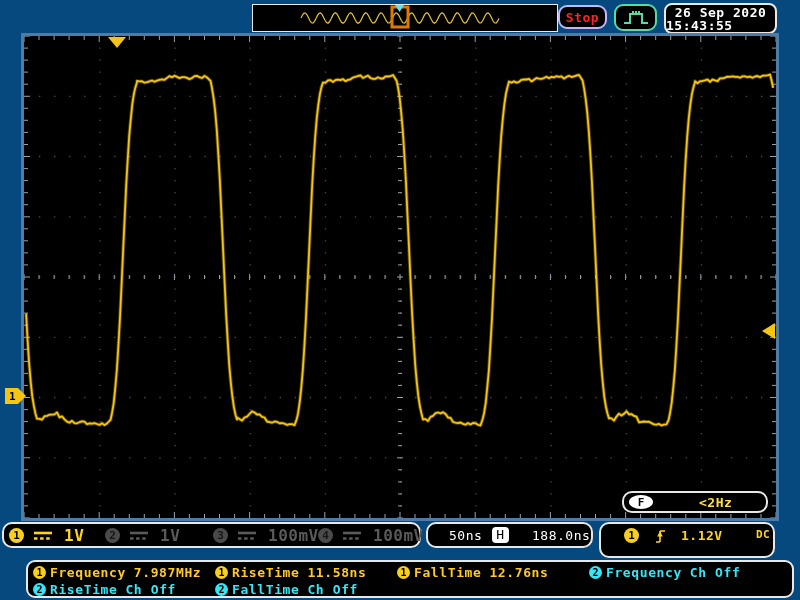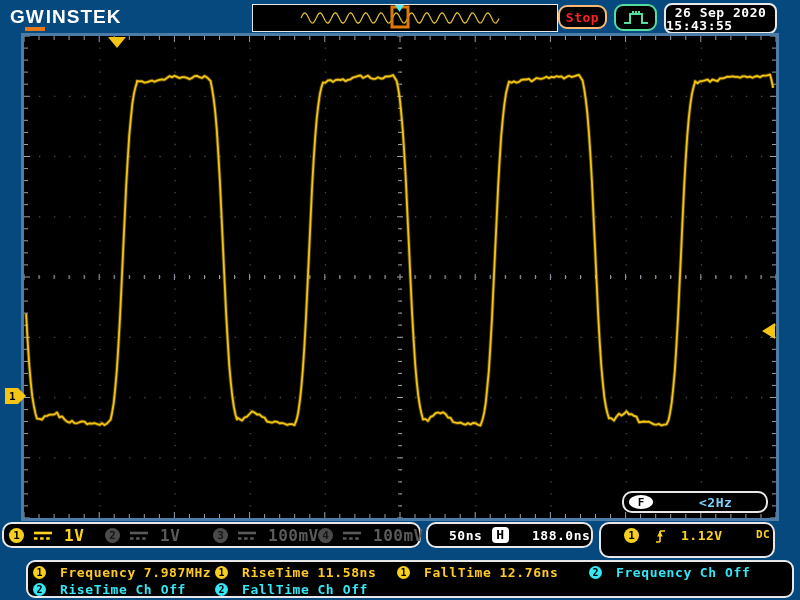--- a/index.html
+++ b/index.html
@@ -9,21 +9,21 @@
 
   
   .logo{position:absolute;left:10px;top:7px;color:#fff;font-family:"Liberation Sans",sans-serif;
         font-weight:bold;font-size:19px;line-height:20px;}
   .logo .w{border-bottom:4px solid #e8791a;padding:0 1px;}
   .logo .rest{letter-spacing:1px;margin-left:1px;}
 
   .pvwrap{position:absolute;left:252px;top:4px;width:304px;height:26px;background:#000;
           border:1px solid #e8e8e8;}
   .stopbtn{position:absolute;left:558px;top:5px;width:49px;height:24px;background:#000;
-           border:2px solid #fdba74;border-radius:9px;color:#ff2222;font-size:13px;
+           border:2px solid #c4b5fd;border-radius:9px;color:#ff2222;font-size:13px;
            display:flex;align-items:center;justify-content:center;box-sizing:border-box;}
   .trigbtn{position:absolute;left:614px;top:4px;width:43px;height:27px;background:#000;
            border:2px solid #55dca0;border-radius:9px;display:flex;align-items:center;
            justify-content:center;box-sizing:border-box;}
   .dtbox{position:absolute;left:664px;top:3px;width:113px;height:31px;background:#000;
          border:2px solid #e8e8e8;border-radius:8px;box-sizing:border-box;color:#fff;
          font-size:13px;line-height:13px;padding-top:1px;}
   .dtbox .d{display:block;text-align:center;}
   .dtbox .t{display:block;padding-right:7px;}
 
@@ -39,58 +39,57 @@
             border-right:13px solid #f4c613;}
   .ch1mark{position:absolute;left:5px;top:388px;width:21px;height:16px;background:#f4c613;
            clip-path:polygon(0 0,62% 0,100% 50%,62% 100%,0 100%);color:#000;font-size:11px;
            font-weight:bold;display:flex;align-items:center;padding-left:4px;box-sizing:border-box;}
   .fbox{position:absolute;left:622px;top:491px;width:146px;height:22px;background:#000;
         border:2px solid #e8e8e8;border-radius:10px;box-sizing:border-box;
         display:flex;align-items:center;}
   .fbox .fb{display:inline-flex;width:24px;height:14px;background:#fff;border-radius:50%;
             color:#000;font-size:11px;font-weight:bold;align-items:center;justify-content:center;
             margin-left:5px;}
-  .fbox .fv{color:#7dd3fc;font-size:13px;font-weight:bold;margin-left:46px;letter-spacing:0.5px;}
+  .fbox .fv{color:#fde047;font-size:13px;font-weight:bold;margin-left:46px;letter-spacing:0.5px;}
 
   
   .sbox{position:absolute;background:#000;border:2px solid #e8e8e8;border-radius:10px;
         box-sizing:border-box;}
   #chbar{left:2px;top:522px;width:419px;height:26px;}
   #tbbox{left:426px;top:522px;width:167px;height:26px;}
   #trbox{left:599px;top:522px;width:176px;height:36px;}
   .chgrp{position:absolute;top:3px;height:16px;display:flex;align-items:center;}
   .badge{display:inline-flex;width:15px;height:15px;border-radius:50%;align-items:center;
          justify-content:center;font-size:11px;font-weight:bold;color:#000;flex:0 0 auto;}
   .b-y{background:#f7cf1d;}
   .b-g{background:#4a4a4a;color:#161616;}
   .b-c{background:#35e6f5;}
   .chgrp svg{margin-left:9px;}
   .chgrp .scale{margin-left:11px;font-size:16px;font-weight:bold;letter-spacing:0.5px;}
   .c-y{color:#ffd21e;}  .c-gray{color:#5a5a5a;}
-  #tbbox span{position:absolute;top:4px;color:#fff;font-size:13px;font-weight:bold;letter-spacing:0.5px;}
+  #tbbox span{position:absolute;top:4px;color:#fff;font-size:13px;font-weight:normal;letter-spacing:0.5px;}
   .hicon{left:64px;top:3px!important;width:17px;height:16px;background:#fff;border-radius:4px;
          color:#000!important;text-align:center;font-size:11px;line-height:16px;}
   #trbox .row{position:absolute;left:0;top:4px;width:100%;height:16px;}
   #trbox .row>*{position:absolute;}
 
   
   #meas{left:26px;top:560px;width:768px;height:38px;border-radius:9px;}
   .m{position:absolute;display:flex;align-items:center;height:15px;}
   .m .badge{width:13px;height:13px;font-size:10px;}
-  .m .lab{margin-left:14px;font-size:13px;font-weight:bold;letter-spacing:0.6px;}
+  .m .lab{margin-left:4px;font-size:13px;font-weight:bold;letter-spacing:0.6px;}
   .m .val{margin-left:8px;font-size:13px;font-weight:bold;letter-spacing:0.6px;}
   .m-y .lab,.m-y .val{color:#ffc926;}
   .m-c .lab,.m-c .val{color:#35e6f5;}
 </style>
 </head>
 <body>
 
 <div id="screen">
 
-  <div class="logo"><span>G</span><span class="w">W</span><span class="rest">INSTEK</span></div>
 
   <div class="pvwrap">
     <svg id="pv" width="302" height="24" viewBox="0 0 302 24">
       <path id="pvsine" fill="none" stroke="#e8c532" stroke-width="1.2" d="M48,13L48.0,13.0L49.5,10.0L51.0,8.1L52.5,8.0L54.0,9.8L55.5,12.7L57.0,15.8L58.5,17.8L60.0,18.1L61.5,16.4L63.0,13.5L64.5,10.4L66.0,8.3L67.5,7.9L69.0,9.4L70.5,12.2L72.0,15.3L73.5,17.6L75.0,18.2L76.5,16.8L78.0,14.1L79.5,10.9L81.0,8.5L82.5,7.8L84.0,9.0L85.5,11.7L87.0,14.8L88.5,17.3L90.0,18.2L91.5,17.2L93.0,14.6L94.5,11.4L96.0,8.8L97.5,7.8L99.0,8.7L100.5,11.2L102.0,14.3L103.5,17.0L105.0,18.2L106.5,17.5L108.0,15.1L109.5,11.9L111.0,9.2L112.5,7.8L114.0,8.4L115.5,10.7L117.0,13.8L118.5,16.6L120.0,18.1L121.5,17.7L123.0,15.6L124.5,12.5L126.0,9.6L127.5,7.9L129.0,8.2L130.5,10.2L132.0,13.3L133.5,16.2L135.0,18.0L136.5,17.9L138.0,16.0L139.5,13.0L141.0,10.0L142.5,8.1L144.0,8.0L145.5,9.8L147.0,12.7L148.5,15.8L150.0,17.8L151.5,18.1L153.0,16.4L154.5,13.5L156.0,10.4L157.5,8.3L159.0,7.9L160.5,9.4L162.0,12.2L163.5,15.3L165.0,17.6L166.5,18.2L168.0,16.8L169.5,14.1L171.0,10.9L172.5,8.5L174.0,7.8L175.5,9.0L177.0,11.7L178.5,14.8L180.0,17.3L181.5,18.2L183.0,17.2L184.5,14.6L186.0,11.4L187.5,8.8L189.0,7.8L190.5,8.7L192.0,11.2L193.5,14.3L195.0,17.0L196.5,18.2L198.0,17.5L199.5,15.1L201.0,11.9L202.5,9.2L204.0,7.8L205.5,8.4L207.0,10.7L208.5,13.8L210.0,16.6L211.5,18.1L213.0,17.7L214.5,15.6L216.0,12.5L217.5,9.6L219.0,7.9L220.5,8.2L222.0,10.2L223.5,13.3L225.0,16.2L226.5,18.0L228.0,17.9L229.5,16.0L231.0,13.0L232.5,10.0L234.0,8.1L235.5,8.0L237.0,9.8L238.5,12.7L240.0,15.8L241.5,17.8L243.0,18.1L244.5,16.4L246.0,13.5"></path>
       <rect x="139" y="2" width="16" height="20" fill="none" stroke="#df7a00" stroke-width="3"></rect>
       <polygon points="142,0 151,0 146.5,7" fill="#52e8f0"></polygon>
     </svg>
   </div>
 
   <div class="stopbtn mono">Stop</div>

